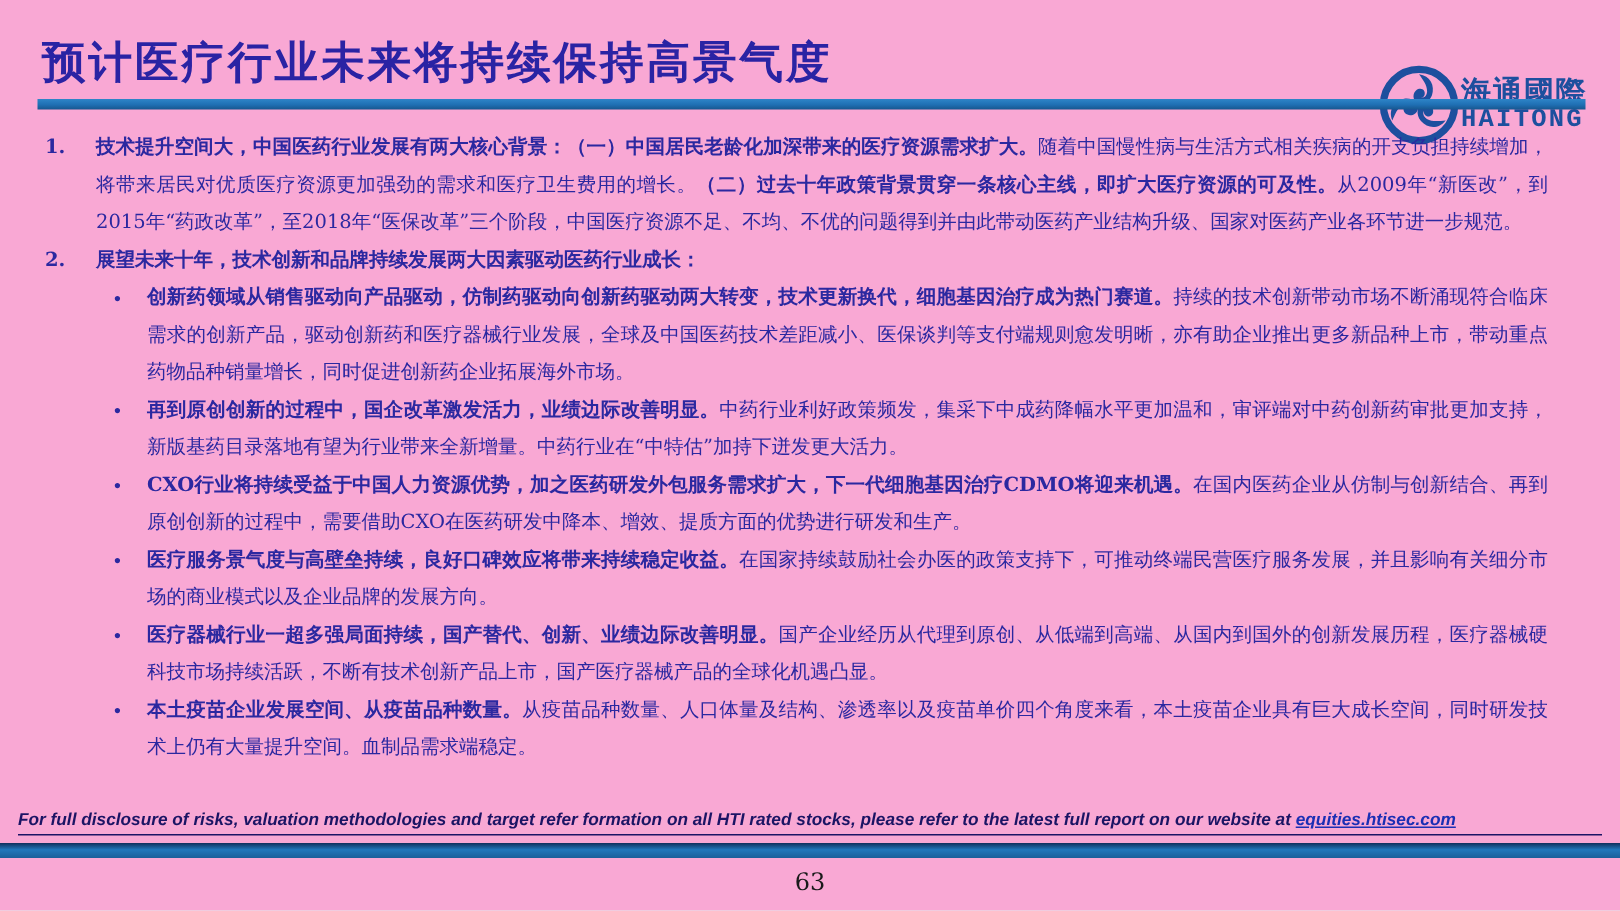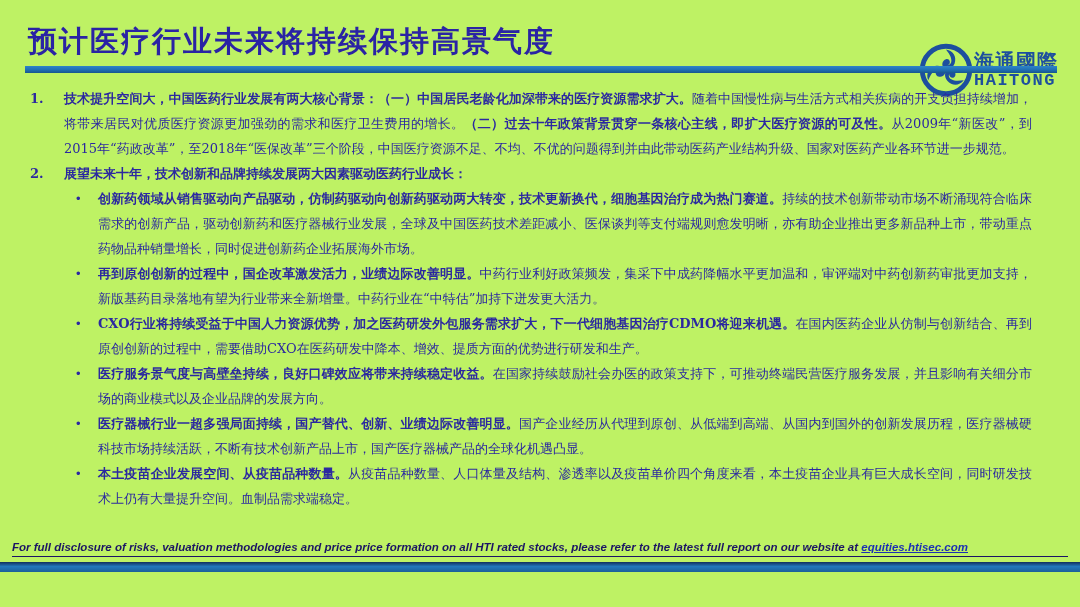--- a/index.html
+++ b/index.html
@@ -1,18 +1,18 @@
 <!DOCTYPE html>
 <html><head>
 <meta charset="utf-8">
 <style>
   * { margin:0; padding:0; box-sizing:border-box; }
   html,body { background:#e8e8e8; }
   .slide {
-    position:relative; width:1080px; height:607px; background:#bef264;
+    position:relative; width:1080px; height:607px; background:#f9a8d4;
     font-family:"DejaVu Serif", serif; overflow:hidden; margin:0 auto;
   }
   .slide-title {
     position:absolute; left:28px; top:22px; font-size:29px; font-weight:700;
     color:#2a23a4; letter-spacing:2px; white-space:nowrap;
   }
   .title-divider {
     position:absolute; left:25px; top:66px; width:1032px; height:7px;
     background:linear-gradient(180deg,#2e85c8 0%,#1f6fb3 55%,#17568f 100%);
   }
@@ -109,19 +109,20 @@
         <span class="bullet-marker">•</span>
         <div class="bullet-text"><span class="seg bold">医疗器械行业一超多强局面持续，国产替代、创新、业绩边际改善明显。</span><span class="seg">国产企业经历从代理到原创、从低端到高端、从国内到国外的创新发展历程，医疗器械硬科技市场持续活跃，不断有技术创新产品上市，国产医疗器械产品的全球化机遇凸显。</span></div>
       </div>
       <div class="bullet">
         <span class="bullet-marker">•</span>
         <div class="bullet-text"><span class="seg bold">本土疫苗企业发展空间、从疫苗品种数量。</span><span class="seg">从疫苗品种数量、人口体量及结构、渗透率以及疫苗单价四个角度来看，本土疫苗企业具有巨大成长空间，同时研发技术上仍有大量提升空间。血制品需求端稳定。</span></div>
       </div>
     </div>
 
   <div class="footer">
-    <span>For full disclosure of risks, valuation methodologies and price price formation on all HTI rated stocks, please refer to the latest full report on our website at </span><a class="footer-link">equities.htisec.com</a>
+    <span>For full disclosure of risks, valuation methodologies and target refer formation on all HTI rated stocks, please refer to the latest full report on our website at </span><a class="footer-link">equities.htisec.com</a>
   </div>
 
   <div class="bottom-bar"></div>
 
+  <div class="page-num">63</div>
 
 </div>
 
 </body></html>

